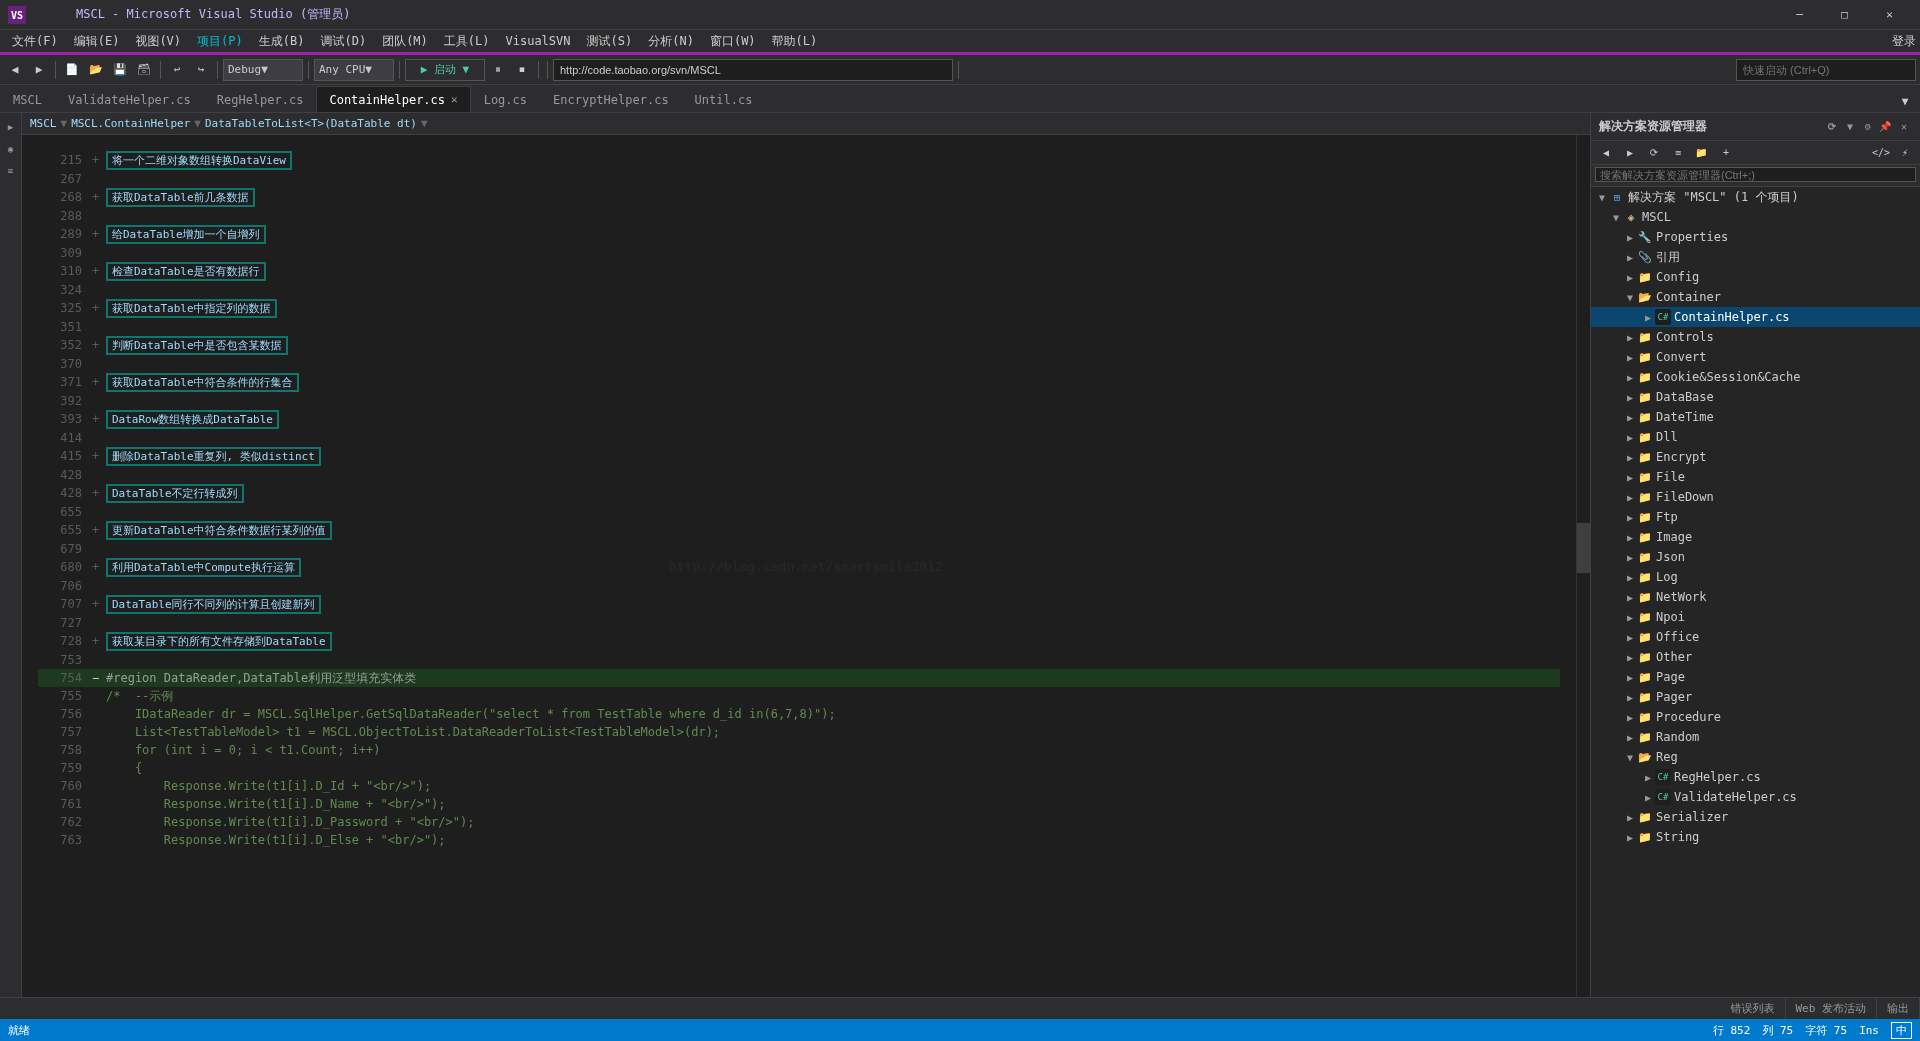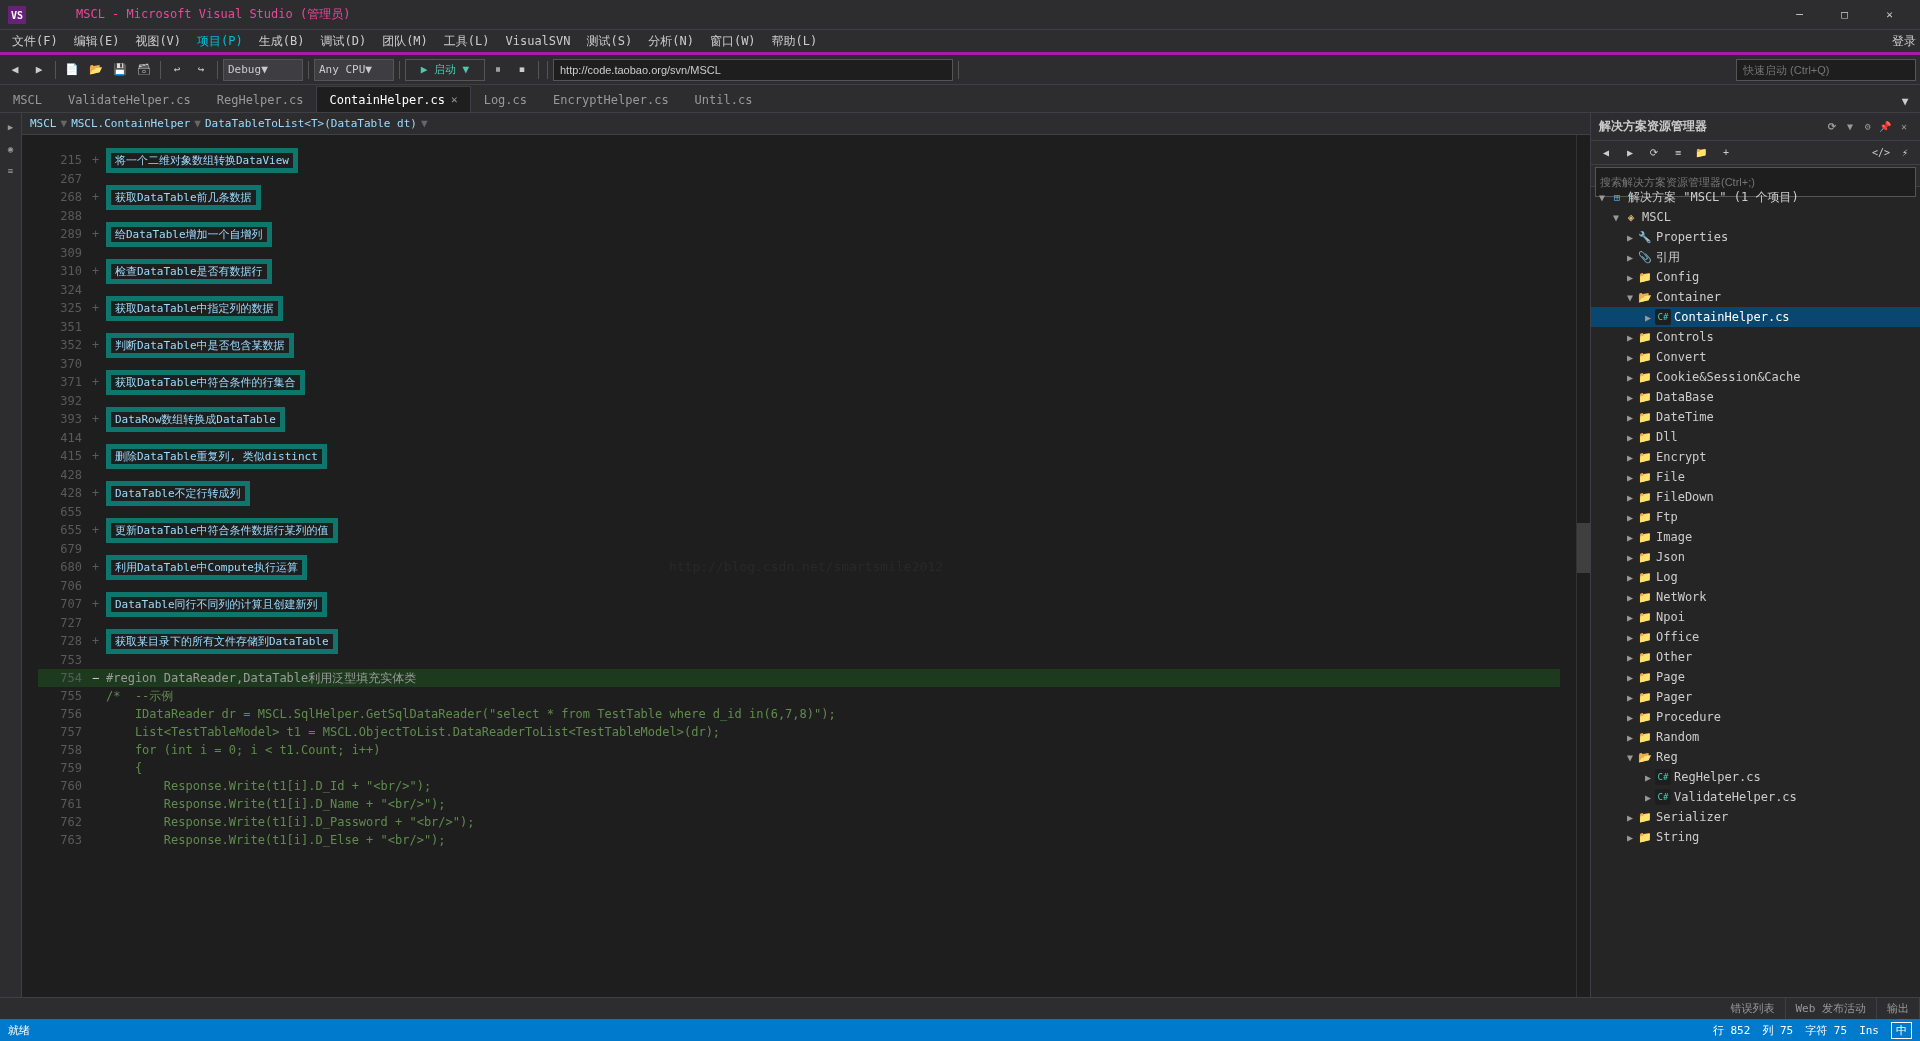--- a/index.html
+++ b/index.html
@@ -1,21 +1,21 @@
 <!DOCTYPE html>
 <html><head>
   <meta charset="utf-8">
   <style>
     * { margin: 0; padding: 0; box-sizing: border-box; }
     body { font-family: 'Consolas', 'Microsoft YaHei', monospace; font-size: 12px; background: #1e1e1e; color: #dcdcdc; width: 1920px; height: 1041px; overflow: hidden; }
 
     
     #title-bar { background: #2d2d30; height: 30px; display: flex; align-items: center; padding: 0 8px; border-bottom: 1px solid #3f3f46; }
     #title-bar .app-icon { width: 18px; height: 18px; margin-right: 6px; }
-    #title-bar .title { color: #ec4899; font-size: 12px; flex: 1; padding-left: 44px; }
+    #title-bar .title { color: #c4b5fd; font-size: 12px; flex: 1; padding-left: 44px; }
     #title-bar .win-controls { display: flex; gap: 0; margin-left: auto; }
     #title-bar .win-btn { width: 45px; height: 30px; display: flex; align-items: center; justify-content: center; cursor: pointer; color: #cccccc; font-size: 11px; }
 
     
     #menu-bar { background: #2d2d30; height: 25px; display: flex; align-items: center; padding: 0 4px; border-bottom: 3px solid #a21caf; }
     .menu-item { padding: 3px 8px; color: #cccccc; cursor: pointer; font-size: 12px; }
 
     
     #toolbar { background: #2d2d30; height: 30px; display: flex; align-items: center; padding: 0 4px; border-bottom: 1px solid #3f3f46; gap: 2px; }
     .toolbar-btn { width: 22px; height: 22px; display: flex; align-items: center; justify-content: center; cursor: pointer; color: #cccccc; font-size: 11px; background: transparent; border: 1px solid transparent; }
@@ -33,21 +33,21 @@
 
     
     #code-area { flex: 1; display: flex; flex-direction: column; background: #1e1e1e; overflow: hidden; }
     #code-breadcrumb { height: 22px; background: #2d2d30; display: flex; align-items: center; padding: 0 8px; border-bottom: 1px solid #3f3f46; gap: 4px; font-size: 11px; color: #999; }
     #code-content { flex: 1; display: flex; overflow: hidden; position: relative; }
     #code-lines { flex: 1; overflow: auto; padding: 4px 0; }
     .code-line { display: flex; align-items: flex-start; line-height: 18px; padding: 0 4px; min-height: 18px; }
     .code-line .ln { width: 50px; text-align: right; color: #5a5a5a; padding-right: 10px; flex-shrink: 0; font-size: 12px; }
     .code-line .expand { width: 14px; color: #5a5a5a; cursor: pointer; flex-shrink: 0; }
     .code-line .code { flex: 1; font-size: 12px; color: #dcdcdc; white-space: pre; }
-    .code-line .code .outline-box { border: 5px solid #0f766e; padding: 1px 4px; font-size: 11px; color: #9cdcfe; }
+    .code-line .code .outline-box { border: 2px solid #0f766e; padding: 1px 4px; font-size: 11px; color: #9cdcfe; }
     .watermark { position: absolute; top: 50%; left: 50%; transform: translate(-50%, -50%); color: #333; font-size: 13px; pointer-events: none; opacity: 0.5; }
 
     
     #solution-explorer { width: 330px; background: #252526; border-left: 1px solid #3f3f46; display: flex; flex-direction: column; }
     #se-header { background: #2d2d30; height: 28px; display: flex; align-items: center; padding: 0 8px; border-bottom: 1px solid #3f3f46; font-size: 12px; color: #cccccc; font-weight: bold; }
     #se-toolbar { background: #2d2d30; height: 24px; display: flex; align-items: center; padding: 0 4px; border-bottom: 1px solid #3f3f46; gap: 2px; }
     #se-search { height: 22px; padding: 2px 4px; background: #2d2d30; border-bottom: 1px solid #3f3f46; }
     #se-search input { width: 100%; height: 18px; background: #1e1e1e; border: 1px solid #555; color: #ccc; font-size: 11px; padding: 0 4px; }
     #se-tree { flex: 1; overflow-y: auto; font-size: 12px; }
     .tree-item { display: flex; align-items: center; height: 20px; padding-left: 4px; cursor: pointer; color: #cccccc; }
@@ -415,21 +415,21 @@
         <div class="toolbar-btn" style="font-size:10px;">⟳</div>
         <div class="toolbar-btn" style="font-size:10px;">≡</div>
         <div class="toolbar-btn" style="font-size:10px;">📁</div>
         <div class="toolbar-btn" style="font-size:10px;">+</div>
         <div style="margin-left:auto;display:flex;gap:2px;">
           <div class="toolbar-btn" style="font-size:10px;">&lt;/&gt;</div>
           <div class="toolbar-btn" style="font-size:10px;">⚡</div>
         </div>
       </div>
       <div id="se-search">
-        <input type="text" placeholder="搜索解决方案资源管理器(Ctrl+;)" style="width: 100%; height: 30px; background: rgb(30, 30, 30); border: 1px solid rgb(85, 85, 85); color: rgb(204, 204, 204); font-size: 11px; padding: 0px 4px;">
+        <input type="text" placeholder="搜索解决方案资源管理器(Ctrl+;)" style="width: 100%; height: 15px; background: rgb(30, 30, 30); border: 1px solid rgb(85, 85, 85); color: rgb(204, 204, 204); font-size: 11px; padding: 0px 4px;">
       </div>
       <div id="se-tree">
 
         <div class="tree-item" style="padding-left:4px;">
           <span class="chevron">▼</span>
           <span class="icon" style="color:#569cd6;">⊞</span>
           <span class="label">解决方案 "MSCL" (1 个项目)</span>
         </div>
 
         <div class="tree-item" style="padding-left:18px;">

